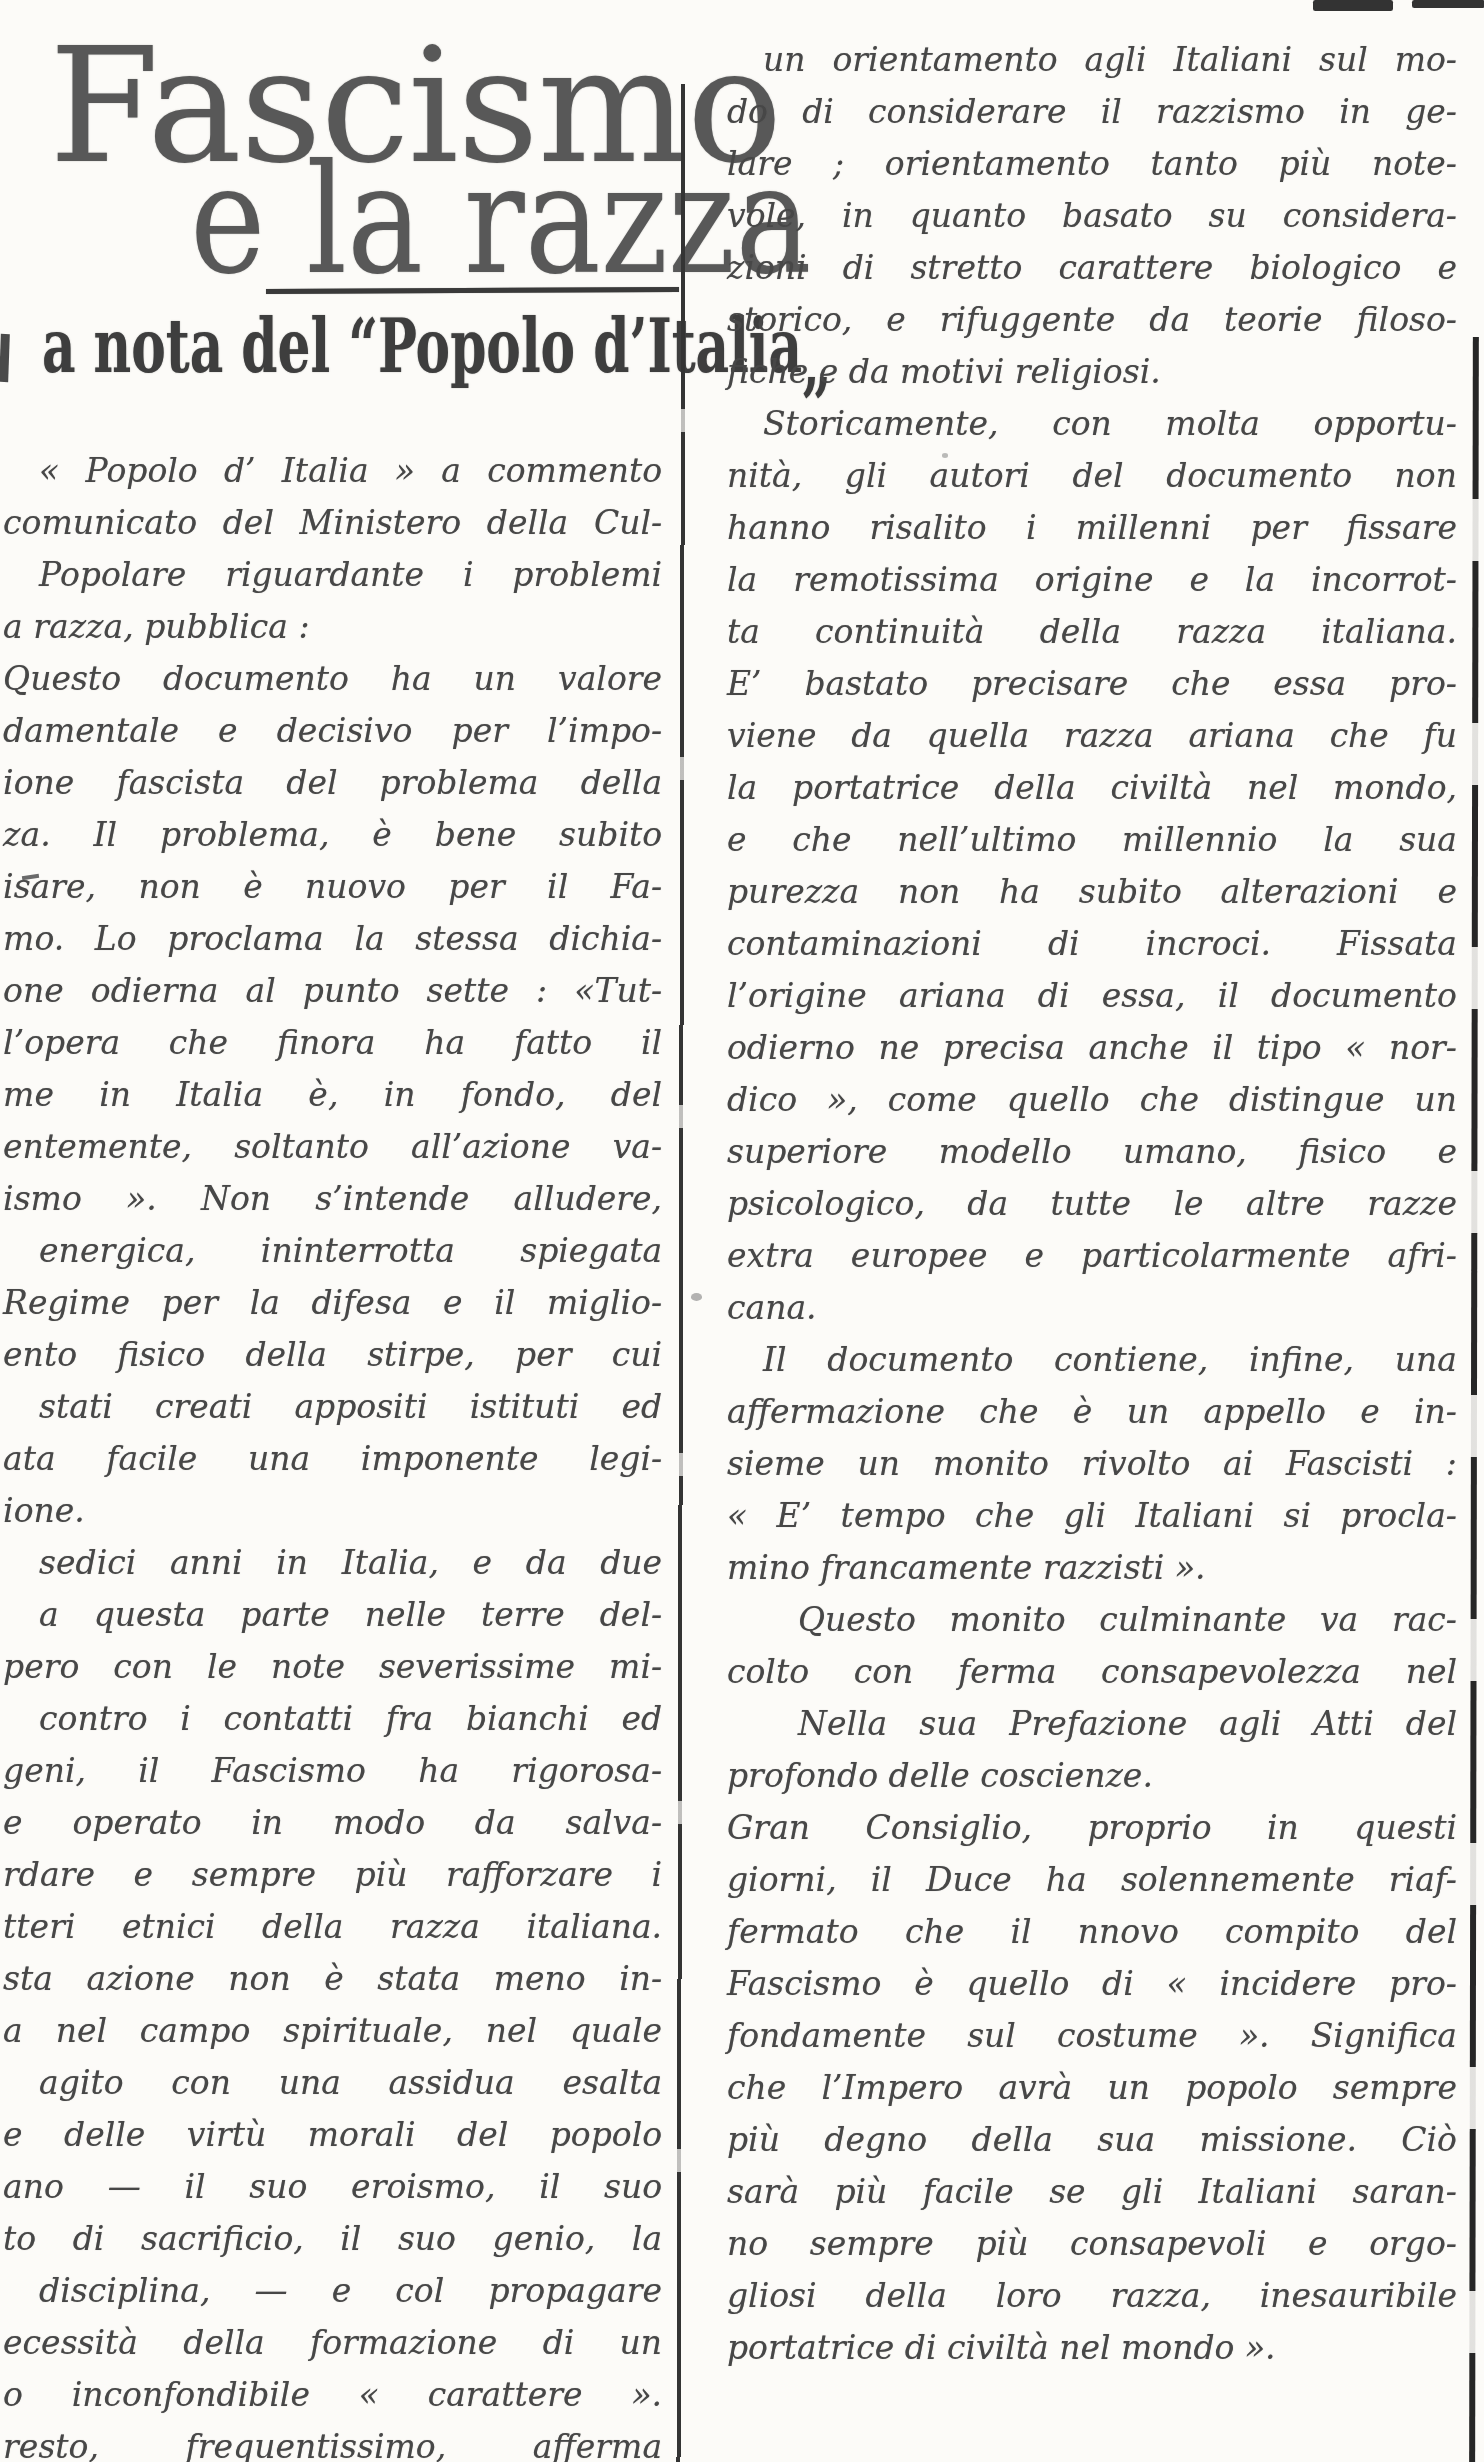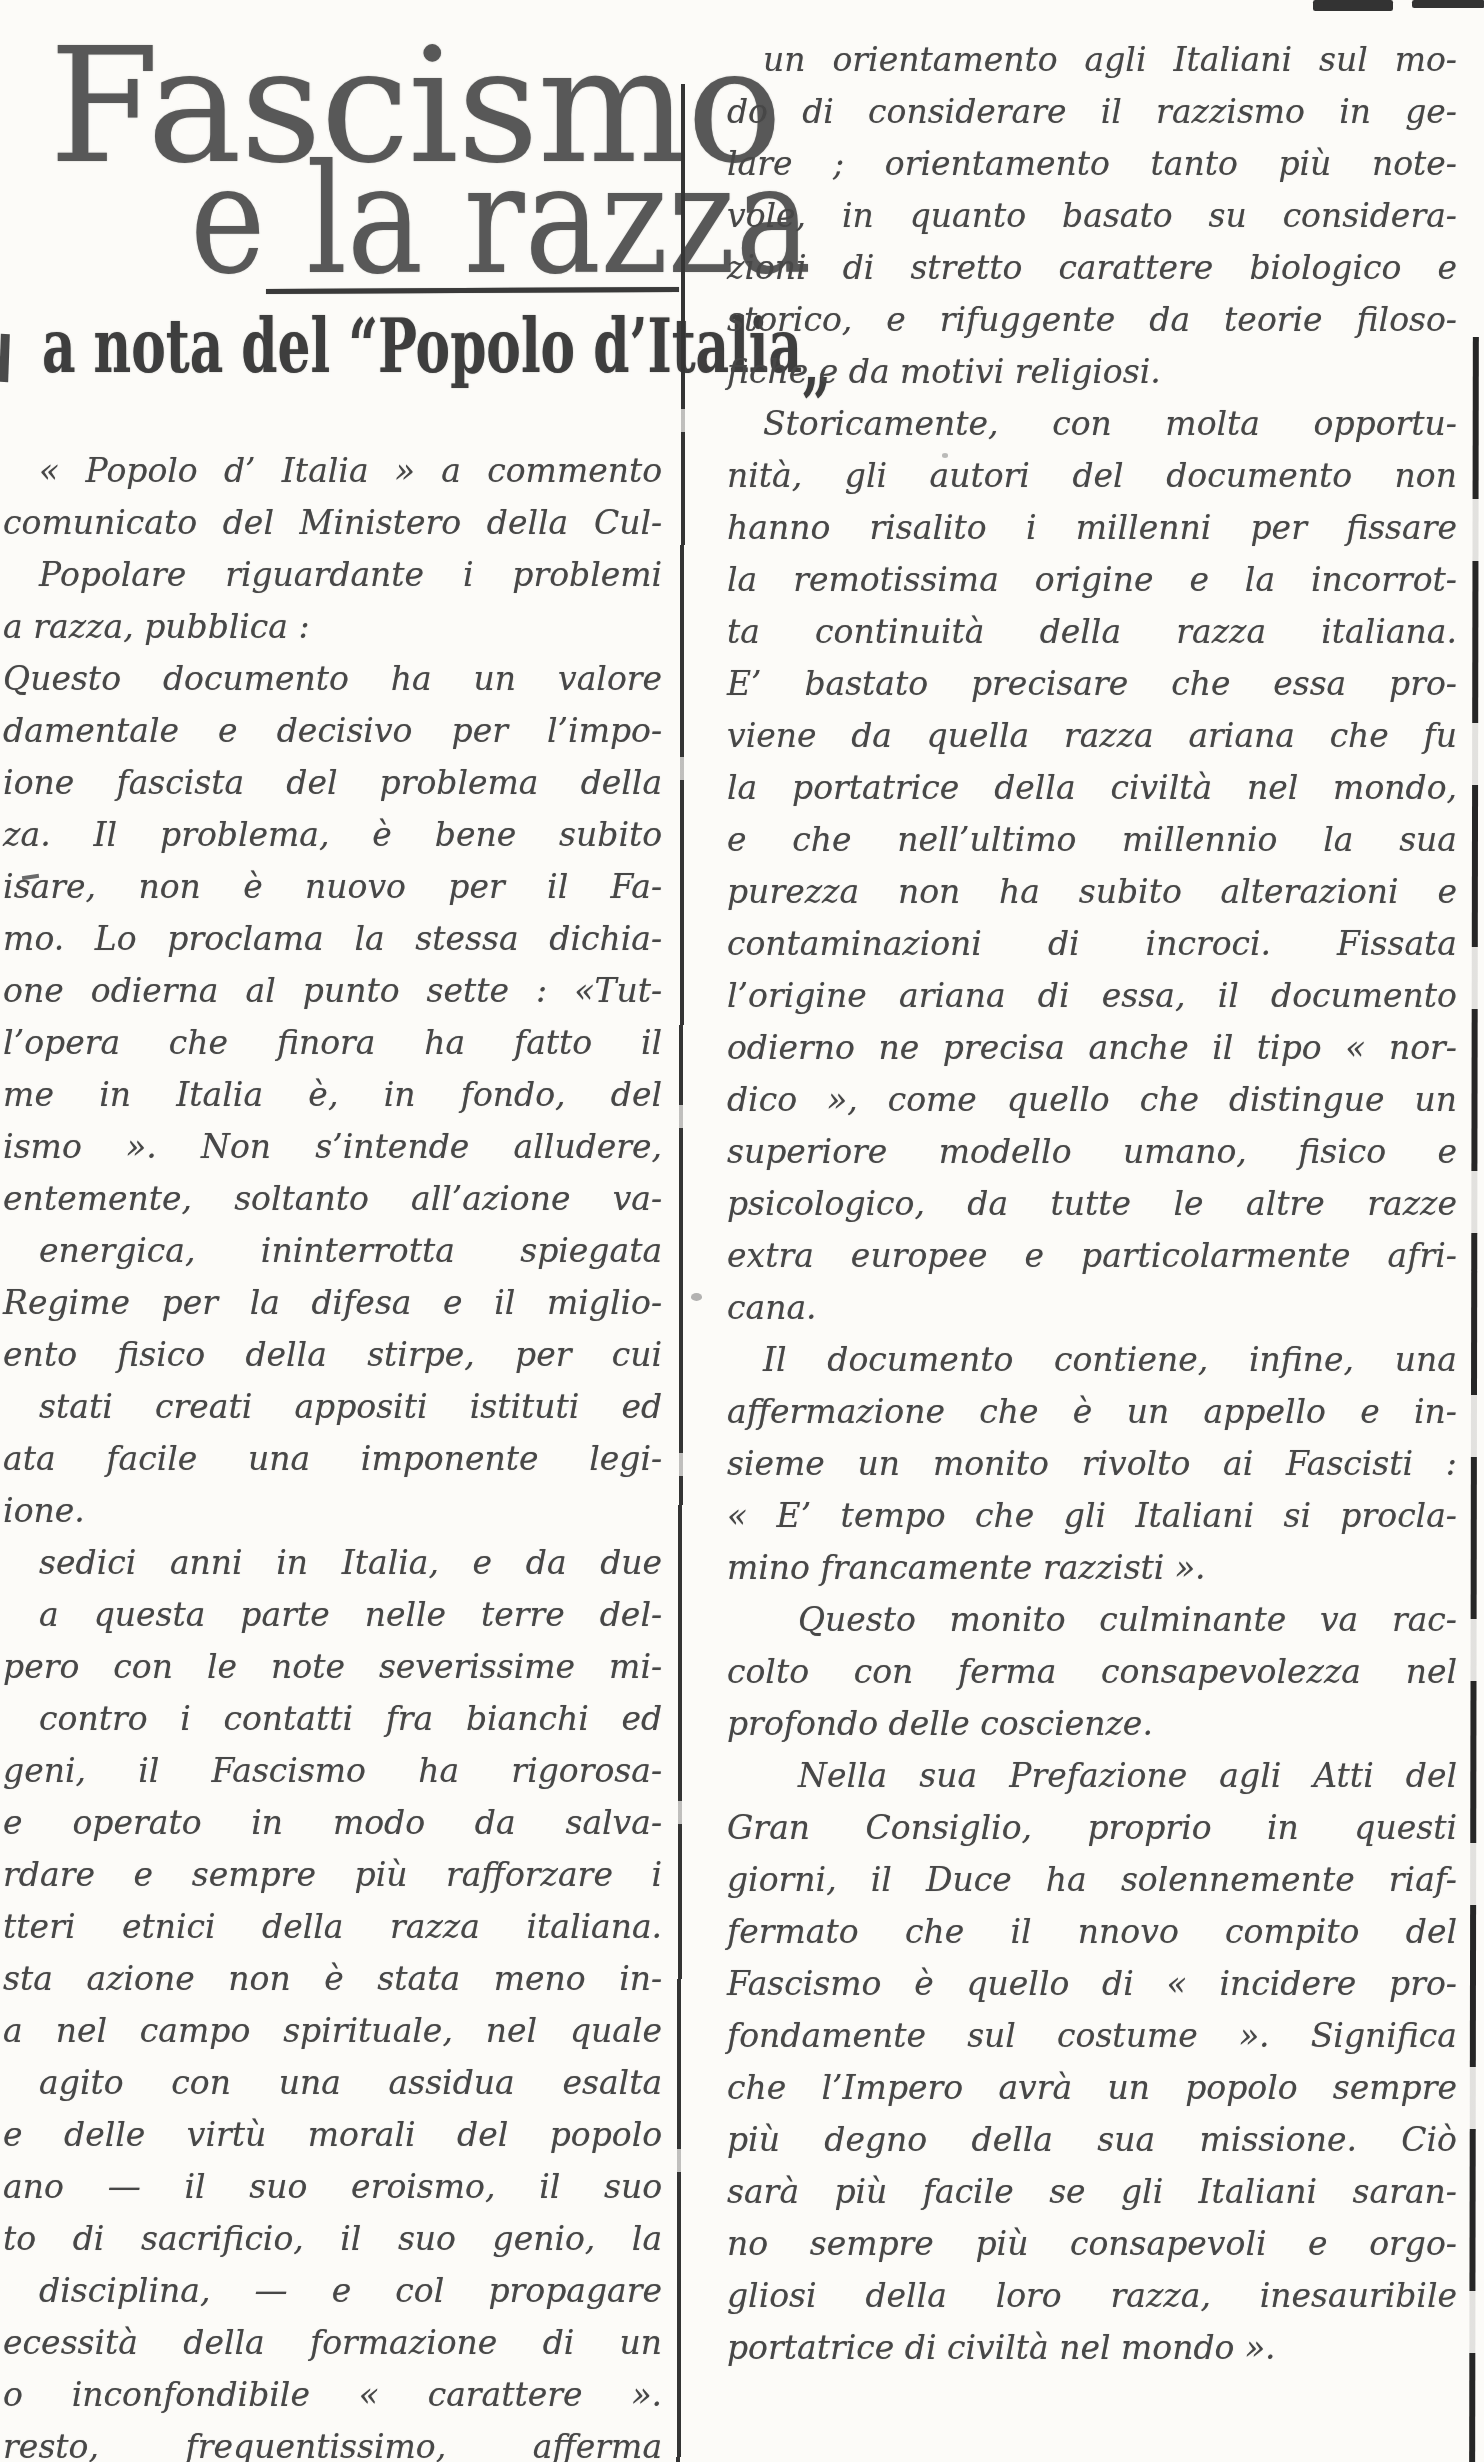--- a/index.html
+++ b/index.html
@@ -103,22 +103,22 @@
     <div class="line last" style="padding-left: 0px;">a razza, pubblica :</div>
     <div class="line" style="padding-left: 0px;">Questo documento ha un valore</div>
     <div class="line" style="padding-left: 0px;">damentale e decisivo per l’impo-</div>
     <div class="line" style="padding-left: 0px;">ione fascista del problema della</div>
     <div class="line" style="padding-left: 0px;">za. Il problema, è bene subito</div>
     <div class="line" style="padding-left: 0px;">isare, non è nuovo per il Fa-</div>
     <div class="line" style="padding-left: 0px;">mo. Lo proclama la stessa dichia-</div>
     <div class="line" style="padding-left: 0px;">one odierna al punto sette : «Tut-</div>
     <div class="line" style="padding-left: 0px;">l’opera che finora ha fatto il</div>
     <div class="line" style="padding-left: 0px;">me in Italia è, in fondo, del</div>
+    <div class="line" style="padding-left: 0px;">entemente, soltanto all’azione va-</div>
     <div class="line" style="padding-left: 0px;">ismo ». Non s’intende alludere,</div>
-    <div class="line" style="padding-left: 0px;">entemente, soltanto all’azione va-</div>
     <div class="line" style="padding-left: 36px;">energica, ininterrotta spiegata</div>
     <div class="line" style="padding-left: 0px;">Regime per la difesa e il miglio-</div>
     <div class="line" style="padding-left: 0px;">ento fisico della stirpe, per cui</div>
     <div class="line" style="padding-left: 36px;">stati creati appositi istituti ed</div>
     <div class="line" style="padding-left: 0px;">ata facile una imponente legi-</div>
     <div class="line last" style="padding-left: 0px; font-style: italic;">ione.</div>
     <div class="line" style="padding-left: 36px;">sedici anni in Italia, e da due</div>
     <div class="line" style="padding-left: 36px;">a questa parte nelle terre del-</div>
     <div class="line" style="padding-left: 0px;">pero con le note severissime mi-</div>
     <div class="line" style="padding-left: 36px;">contro i contatti fra bianchi ed</div>
@@ -163,22 +163,22 @@
     <div class="line" style="padding-left: 0px;">psicologico, da tutte le altre razze</div>
     <div class="line" style="padding-left: 0px;">extra europee e particolarmente afri-</div>
     <div class="line last" style="padding-left: 0px;">cana.</div>
     <div class="line" style="padding-left: 36px;">Il documento contiene, infine, una</div>
     <div class="line" style="padding-left: 0px;">affermazione che è un appello e in-</div>
     <div class="line" style="padding-left: 0px;">sieme un monito rivolto ai Fascisti :</div>
     <div class="line" style="padding-left: 0px;">« E’ tempo che gli Italiani si procla-</div>
     <div class="line last" style="padding-left: 0px;">mino francamente razzisti ».</div>
     <div class="line" style="padding-left: 71px;">Questo monito culminante va rac-</div>
     <div class="line" style="padding-left: 0px;">colto con ferma consapevolezza nel</div>
+    <div class="line" style="padding-left: 71px;">Nella sua Prefazione agli Atti del</div>
     <div class="line last" style="padding-left: 0px;">profondo delle coscienze.</div>
-    <div class="line" style="padding-left: 71px;">Nella sua Prefazione agli Atti del</div>
     <div class="line" style="padding-left: 0px;">Gran Consiglio, proprio in questi</div>
     <div class="line" style="padding-left: 0px;">giorni, il Duce ha solennemente riaf-</div>
     <div class="line" style="padding-left: 0px;">fermato che il nnovo compito del</div>
     <div class="line" style="padding-left: 0px;">Fascismo è quello di « incidere pro-</div>
     <div class="line" style="padding-left: 0px;">fondamente sul costume ». Significa</div>
     <div class="line" style="padding-left: 0px;">che l’Impero avrà un popolo sempre</div>
     <div class="line" style="padding-left: 0px;">più degno della sua missione. Ciò</div>
     <div class="line" style="padding-left: 0px;">sarà più facile se gli Italiani saran-</div>
     <div class="line" style="padding-left: 0px;">no sempre più consapevoli e orgo-</div>
     <div class="line" style="padding-left: 0px;">gliosi della loro razza, inesauribile</div>

